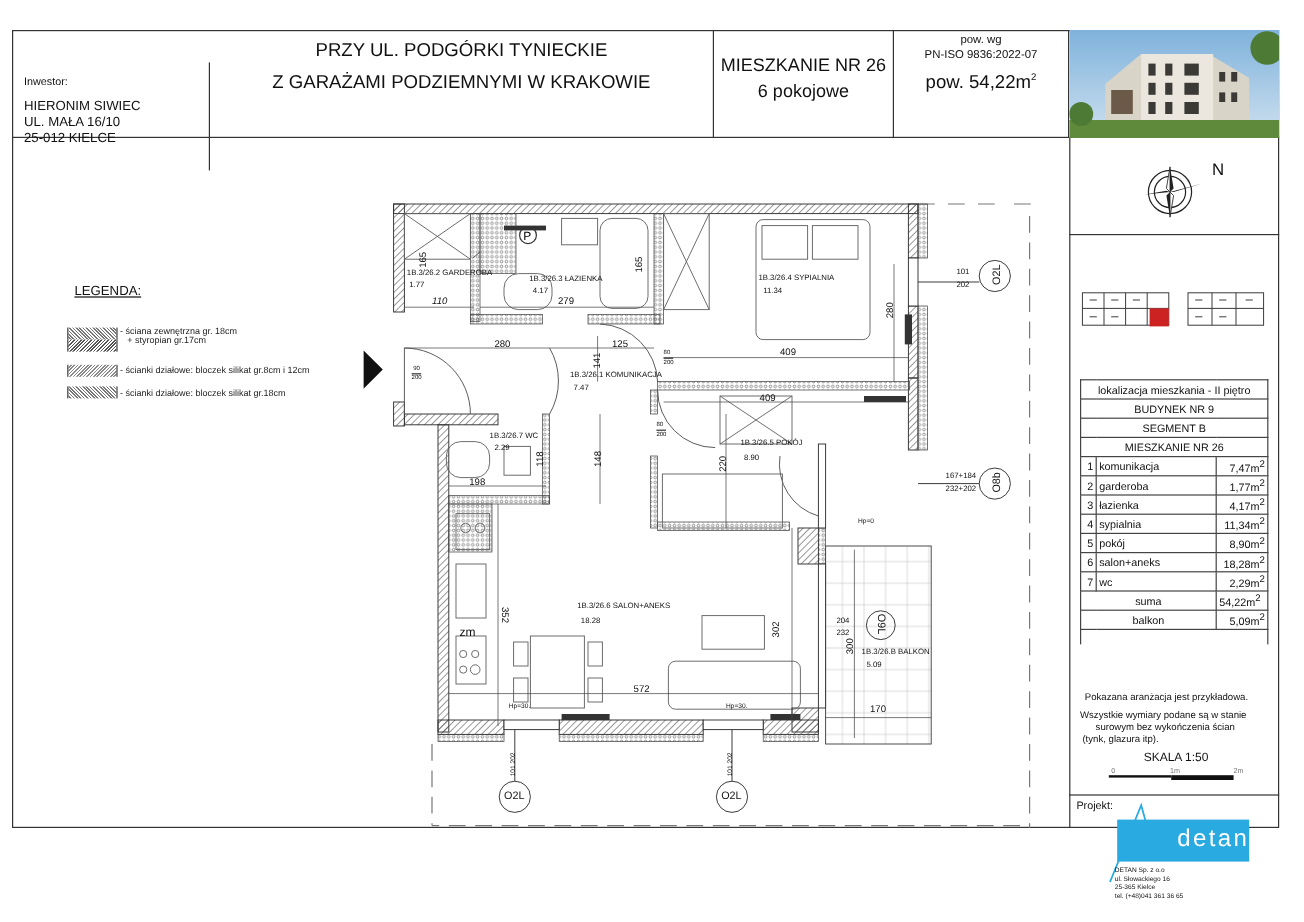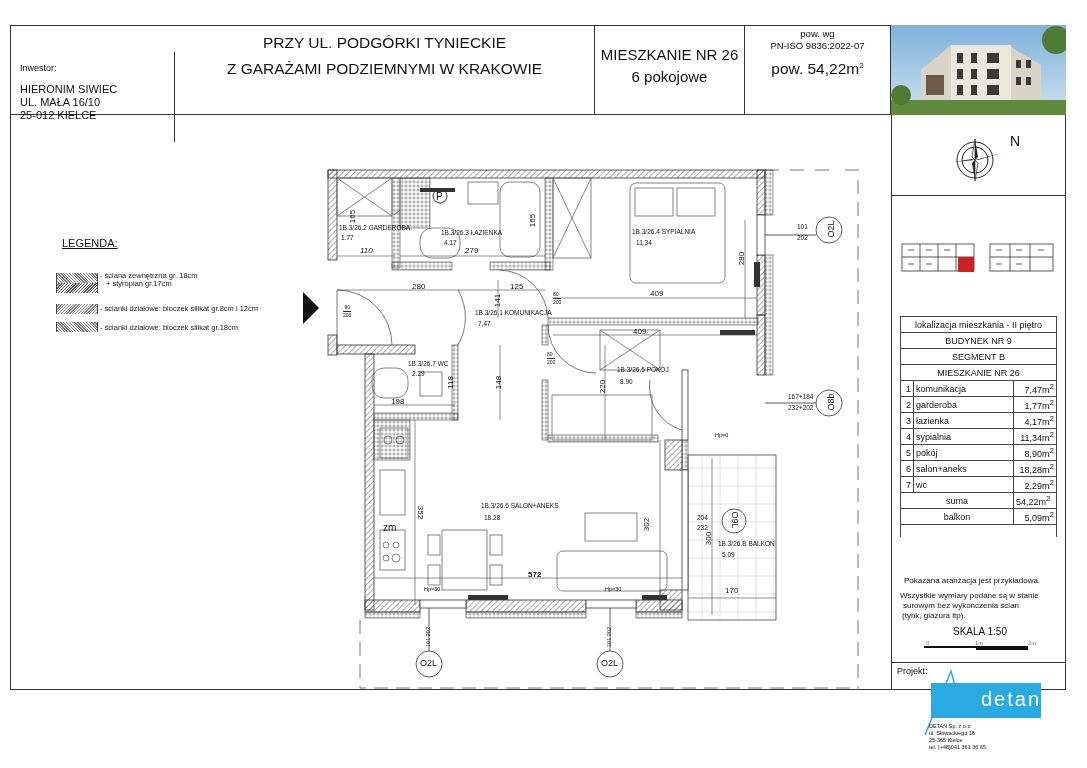--- a/index.html
+++ b/index.html
@@ -173,21 +173,21 @@
   <tr>
         <td colspan="3" style="height:12px;border-bottom:none"></td>
       </tr>
 </tbody>
   </table>
 
 <div class="info">
   <div style="margin-left:4px">Pokazana aranżacja jest przykładowa.</div>
   <div style="height:5px"></div>
   <div>Wszystkie wymiary podane są w stanie</div>
-  <div style="margin-left:3px">surowym bez wykończenia ścian</div>
+  <div style="margin-left:13px">surowym bez wykończenia ścian</div>
   <div style="margin-left:2px">(tynk, glazura itp).</div>
   <div style="text-align:center;font-size:10px;margin-top:6px;">SKALA 1:50</div>
   <div style="position:relative;height:14px;margin-top:1px;">
     <span style="position:absolute;left:26px;top:0;font-size:6px;color:#777">0</span>
     <span style="position:absolute;left:75px;top:0;font-size:6px;color:#777">1m</span>
     <span style="position:absolute;left:128px;top:0;font-size:6px;color:#777">2m</span>
     <div style="position:absolute;left:24px;top:8px;width:52px;height:2px;background:#111;"></div>
     <div style="position:absolute;left:76px;top:8px;width:52px;height:4px;background:#111;"></div>
   </div>
 </div>
@@ -406,21 +406,21 @@
   <div style="position:absolute;left:718px;top:540px;"><span>1B.3/26.B</span> <span>BALKON</span></div>
   <div style="position:absolute;left:722px;top:551px;">5.09</div>
 
   <div style="position:absolute;left:360px;top:246px;font-size:8px;font-style:italic;">110</div>
   <div style="position:absolute;left:465px;top:246px;font-size:8px;">279</div>
   <div style="position:absolute;left:412px;top:282px;font-size:8px;">280</div>
   <div style="position:absolute;left:510px;top:282px;font-size:8px;">125</div>
   <div style="position:absolute;left:650px;top:289px;font-size:8px;">409</div>
   <div style="position:absolute;left:633px;top:327px;font-size:8px;">409</div>
   <div style="position:absolute;left:391px;top:397px;font-size:8px;">198</div>
-  <div style="position:absolute;left:528px;top:570px;font-size:8px;font-weight:bold;">572</div>
+  <div style="position:absolute;left:528px;top:570px;font-size:8px;">572</div>
   <div style="position:absolute;left:725px;top:586px;font-size:8px;">170</div>
   <div style="position:absolute;left:697px;top:514px;font-size:6.5px;">204</div>
   <div style="position:absolute;left:697px;top:524px;font-size:6.5px;">232</div>
   <div style="position:absolute;left:346px;top:212px;font-size:8px;transform:rotate(-90deg);">165</div>
   <div style="position:absolute;left:526px;top:216px;font-size:8px;transform:rotate(-90deg);">165</div>
   <div style="position:absolute;left:491px;top:296px;font-size:8px;transform:rotate(-90deg);">141</div>
   <div style="position:absolute;left:735px;top:254px;font-size:8px;transform:rotate(-90deg);">280</div>
   <div style="position:absolute;left:444px;top:378px;font-size:8px;transform:rotate(-90deg);">118</div>
   <div style="position:absolute;left:492px;top:378px;font-size:8px;transform:rotate(-90deg);">148</div>
   <div style="position:absolute;left:596px;top:382px;font-size:8px;transform:rotate(-90deg);">220</div>

